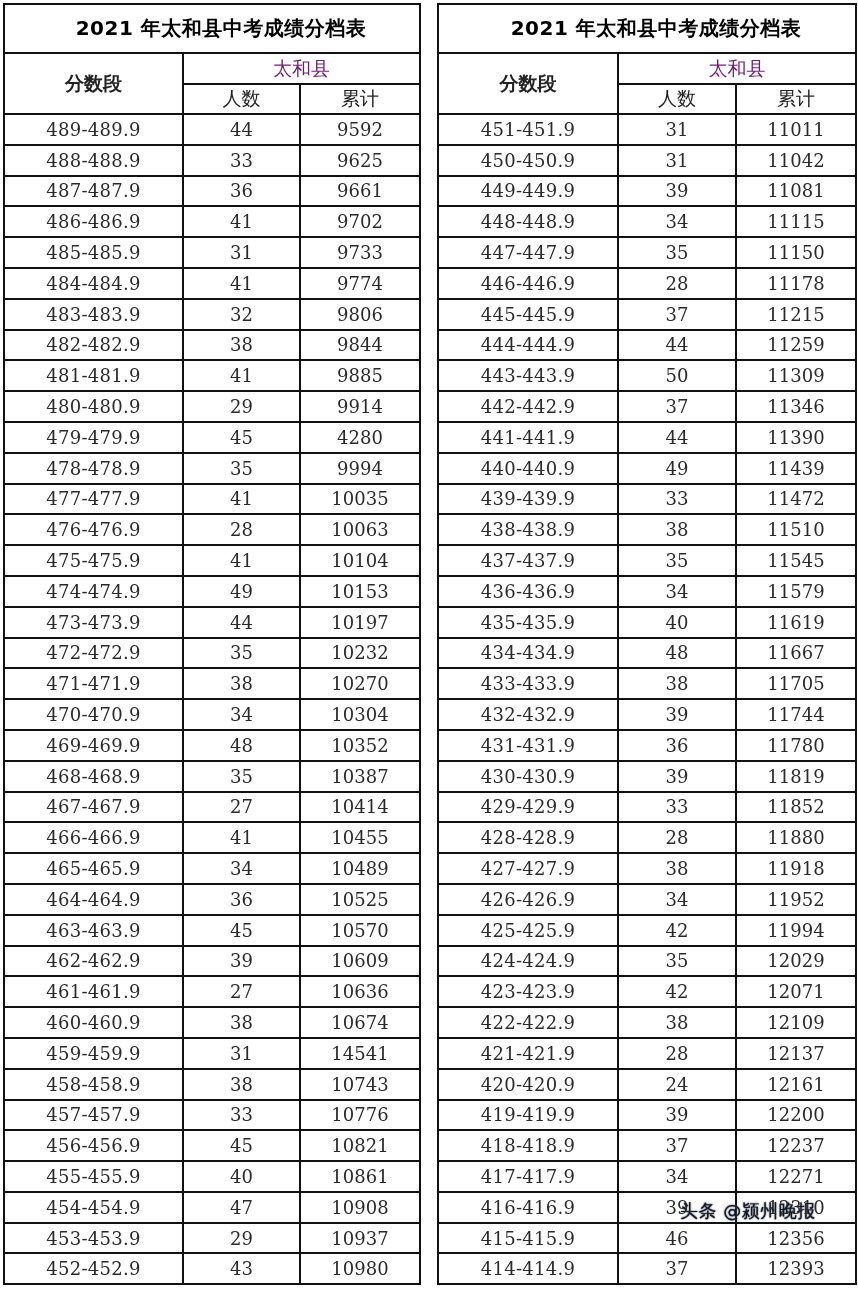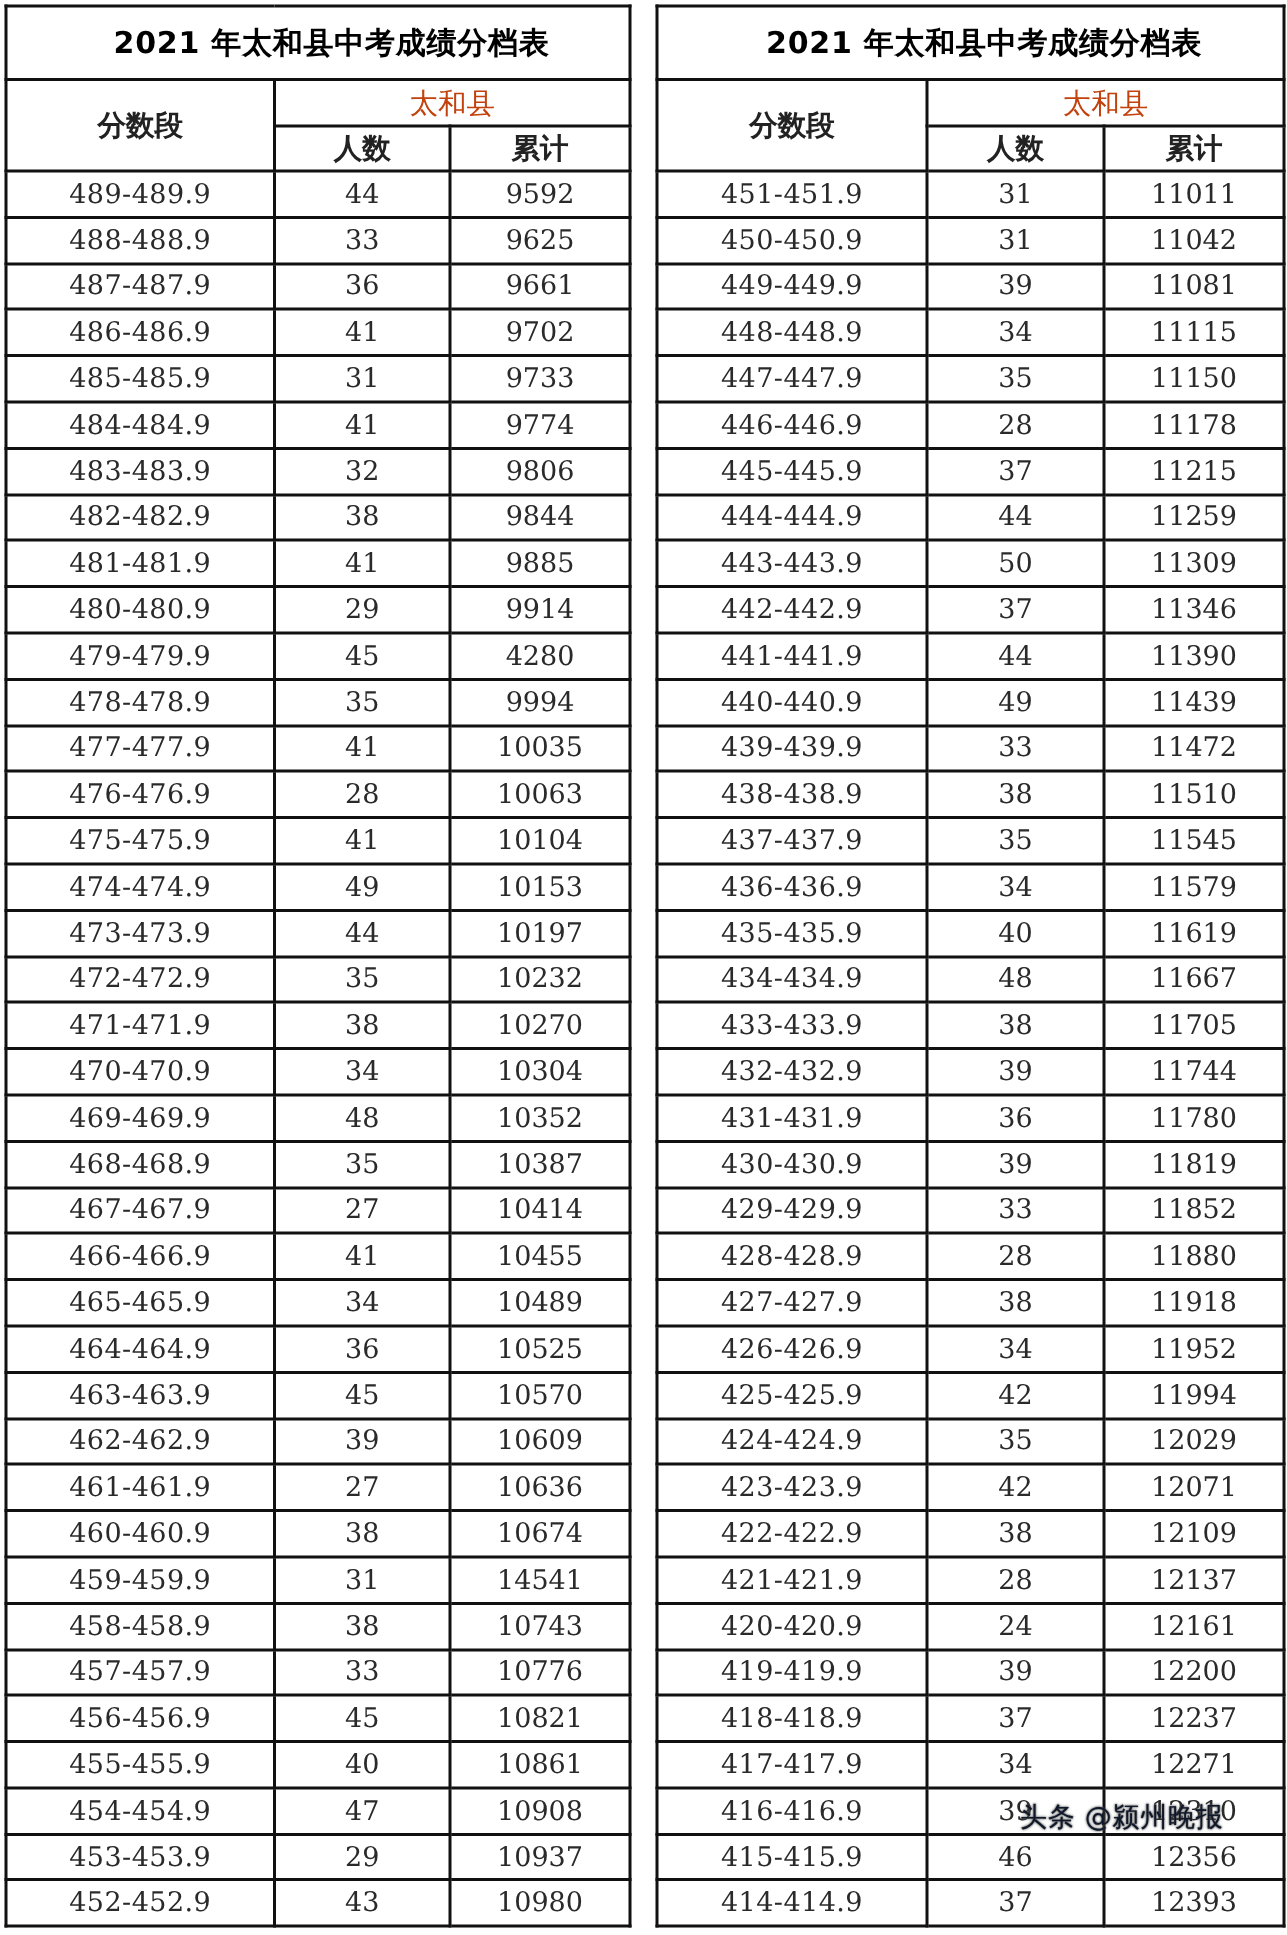--- a/index.html
+++ b/index.html
@@ -3,22 +3,22 @@
 <meta charset="utf-8">
 <style>
   html, body { margin:0; padding:0; background:#ffffff; }
   body { width:858px; height:1290px; position:relative; overflow:hidden;
          font-family:"DejaVu Serif","Liberation Serif",serif; color:#1a1a1a; }
   .tbl { position:absolute; top:3px; border-collapse:collapse; table-layout:fixed; }
   .tbl td, .tbl th { border:2px solid #111; padding:0; text-align:center; vertical-align:middle;
                      overflow:hidden; white-space:nowrap; }
   .tbl .title { height:47px; font-family:"DejaVu Sans","Liberation Sans",sans-serif;
                 font-weight:bold; font-size:20px; color:#000; letter-spacing:0.5px;padding-left:18px; }
-  .tbl .h1 { height:29px; font-weight:normal; font-size:19px; color:#c2410c; }
-  .tbl .h2 { height:28px; font-weight:bold; font-size:19px; color:#222; }
+  .tbl .h1 { height:29px; font-weight:normal; font-size:19px; color:#701a75; }
+  .tbl .h2 { height:28px; font-weight:normal; font-size:19px; color:#222; }
   .tbl .seg { font-weight:bold; font-size:19px; color:#222; }
   .tbl tbody td { height:28.8px; font-size:18px; color:#2a2a2a; }
   .tbl td.range { letter-spacing:0.3px; }
   #tbl-left { left:3px; width:416px; }
   #tbl-right { left:437px; width:418px; }
   .watermark { position:absolute; left:680px; top:1199px; font-family:"DejaVu Sans","Liberation Sans",sans-serif;
                font-size:18px; color:#0f172a; text-shadow:0 0 2px #555, 0 0 1px #333; letter-spacing:0.5px; }
 </style>
 </head>
 <body>

